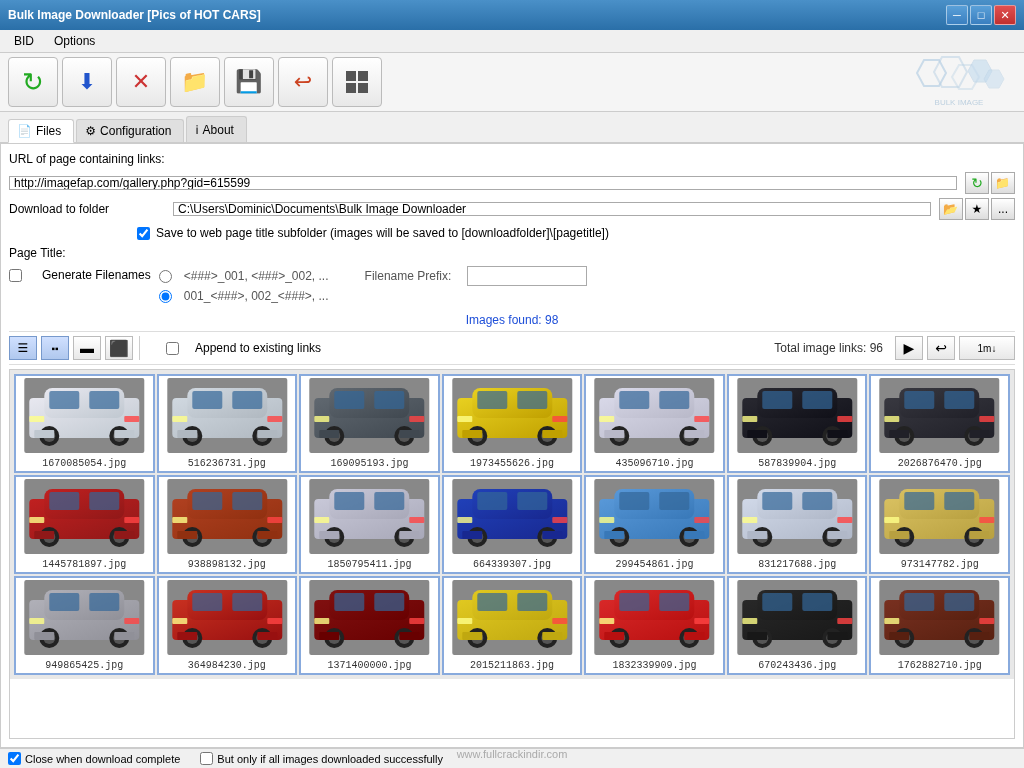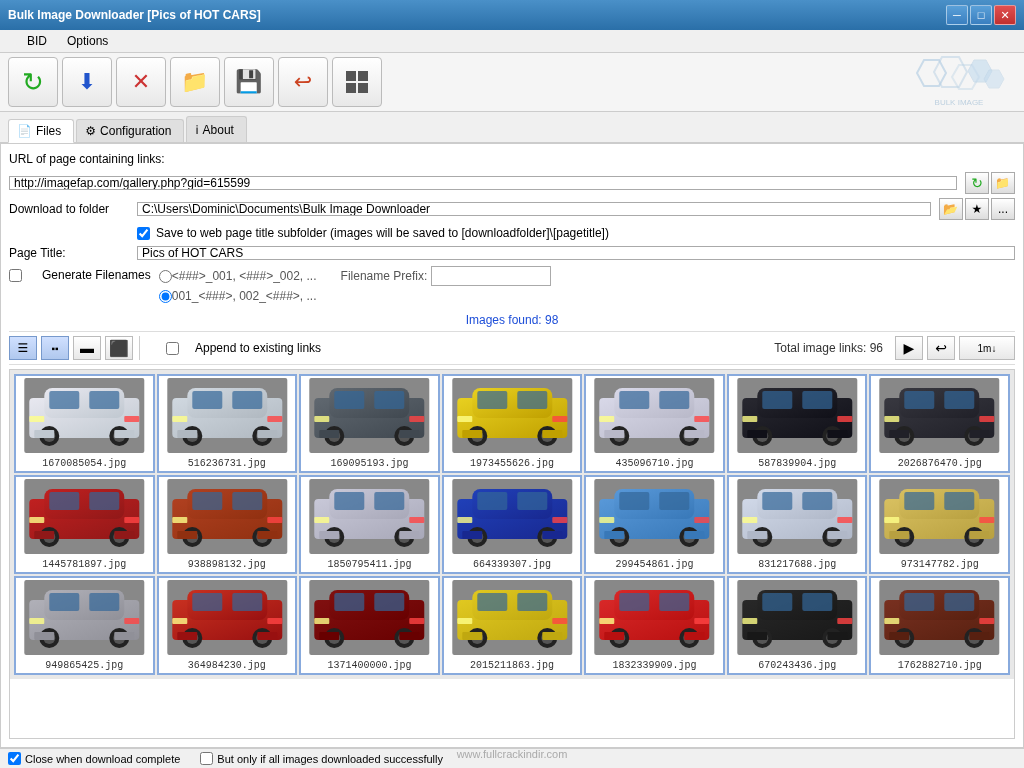--- a/index.html
+++ b/index.html
@@ -23,21 +23,21 @@
       background: linear-gradient(to bottom, #5aa0d8, #3a7fc0);
       color: white; cursor: pointer; display: flex; align-items: center; justify-content: center;
       font-size: 11px; border-radius: 2px;
     }
     .title-btn.close { background: linear-gradient(to bottom, #e05050, #c03030); }
 
     
     .menu-bar {
       background: #f0f0f0;
       border-bottom: 1px solid #ccc;
-      padding: 2px 21px;
+      padding: 2px 8px;
       display: flex;
       gap: 8px;
     }
     .menu-item { padding: 2px 6px; cursor: pointer; font-size: 12px; }
 
     
     .toolbar {
       background: #f5f5f5;
       border-bottom: 1px solid #ccc;
       padding: 4px 8px;
@@ -99,21 +99,21 @@
       font-size: 12px; background: white;
     }
     .input-btn {
       width: 24px; height: 22px; border: 1px solid #aaa;
       background: linear-gradient(to bottom, #fff, #ddd);
       cursor: pointer; display: flex; align-items: center; justify-content: center; font-size: 12px;
     }
 
     .checkbox-row { display: flex; align-items: flex-end; gap: 6px; margin-bottom: 6px; }
     .checkbox-row label { font-size: 12px; }
-    .radio-row { display: flex; align-items: center; gap: 0; font-size: 12px; color: #555; }
+    .radio-row { display: flex; align-items: center; gap: 12px; font-size: 12px; color: #555; }
 
     .images-found { text-align: center; font-size: 12px; padding: 4px; color: #1d4ed8; }
 
     
     .img-controls-row {
       display: flex; align-items: center; gap: 4px;
       padding: 4px 0; border-top: 1px solid #ddd; border-bottom: 1px solid #ddd;
       margin-bottom: 4px;
     }
     .view-btn {
@@ -249,36 +249,35 @@
   <div class="form-row" style="margin-bottom:4px;">
     <input class="form-input" type="text" style="flex: 1 1 0%;" value="http://imagefap.com/gallery.php?gid=615599">
     <div class="url-row-btns">
       <button class="input-btn" style="color:#22aa22; font-size:14px;">↻</button>
       <button class="input-btn" style="font-size:12px;">📁</button>
     </div>
   </div>
 
   <div class="form-row">
     <span class="form-label">Download to folder</span>
-    <input class="form-input" type="text" style="flex: 1 1 0%;" value="C:\Users\Dominic\Documents\Bulk Image Downloader">
+    <input class="form-input" type="text" style="flex: 1 1 0%; margin-left: 36px;" value="C:\Users\Dominic\Documents\Bulk Image Downloader">
     <div class="folder-row-btns">
       <button class="input-btn">📂</button>
       <button class="input-btn">★</button>
       <button class="input-btn">...</button>
     </div>
   </div>
 
   <div class="checkbox-row" style="padding-left:128px;">
     <input type="checkbox" id="subfolder-cb" checked="" style="">
     <label for="subfolder-cb">Save to web page title subfolder (images will be saved to [downloadfolder]\[pagetitle])</label>
   </div>
 
   <div class="form-row">
     <span class="form-label">Page Title:</span>
-    <input class="form-input" type="text" style="flex: 1 1 0%;" value="Pics of HOT CARS">
   </div>
 
   <div style="display:flex; align-items:flex-start; gap:8px; margin-bottom:6px;">
     <div style="display:flex; align-items:center; gap:20px; min-width:128px; padding-top:2px;">
       <input type="checkbox" id="gen-fn-cb" style="">
       <label for="gen-fn-cb" style="font-size:12px;">Generate Filenames</label>
     </div>
     <div class="radio-options">
       <div class="radio-row">
         <input type="radio" name="fnformat" id="r1" style="">

